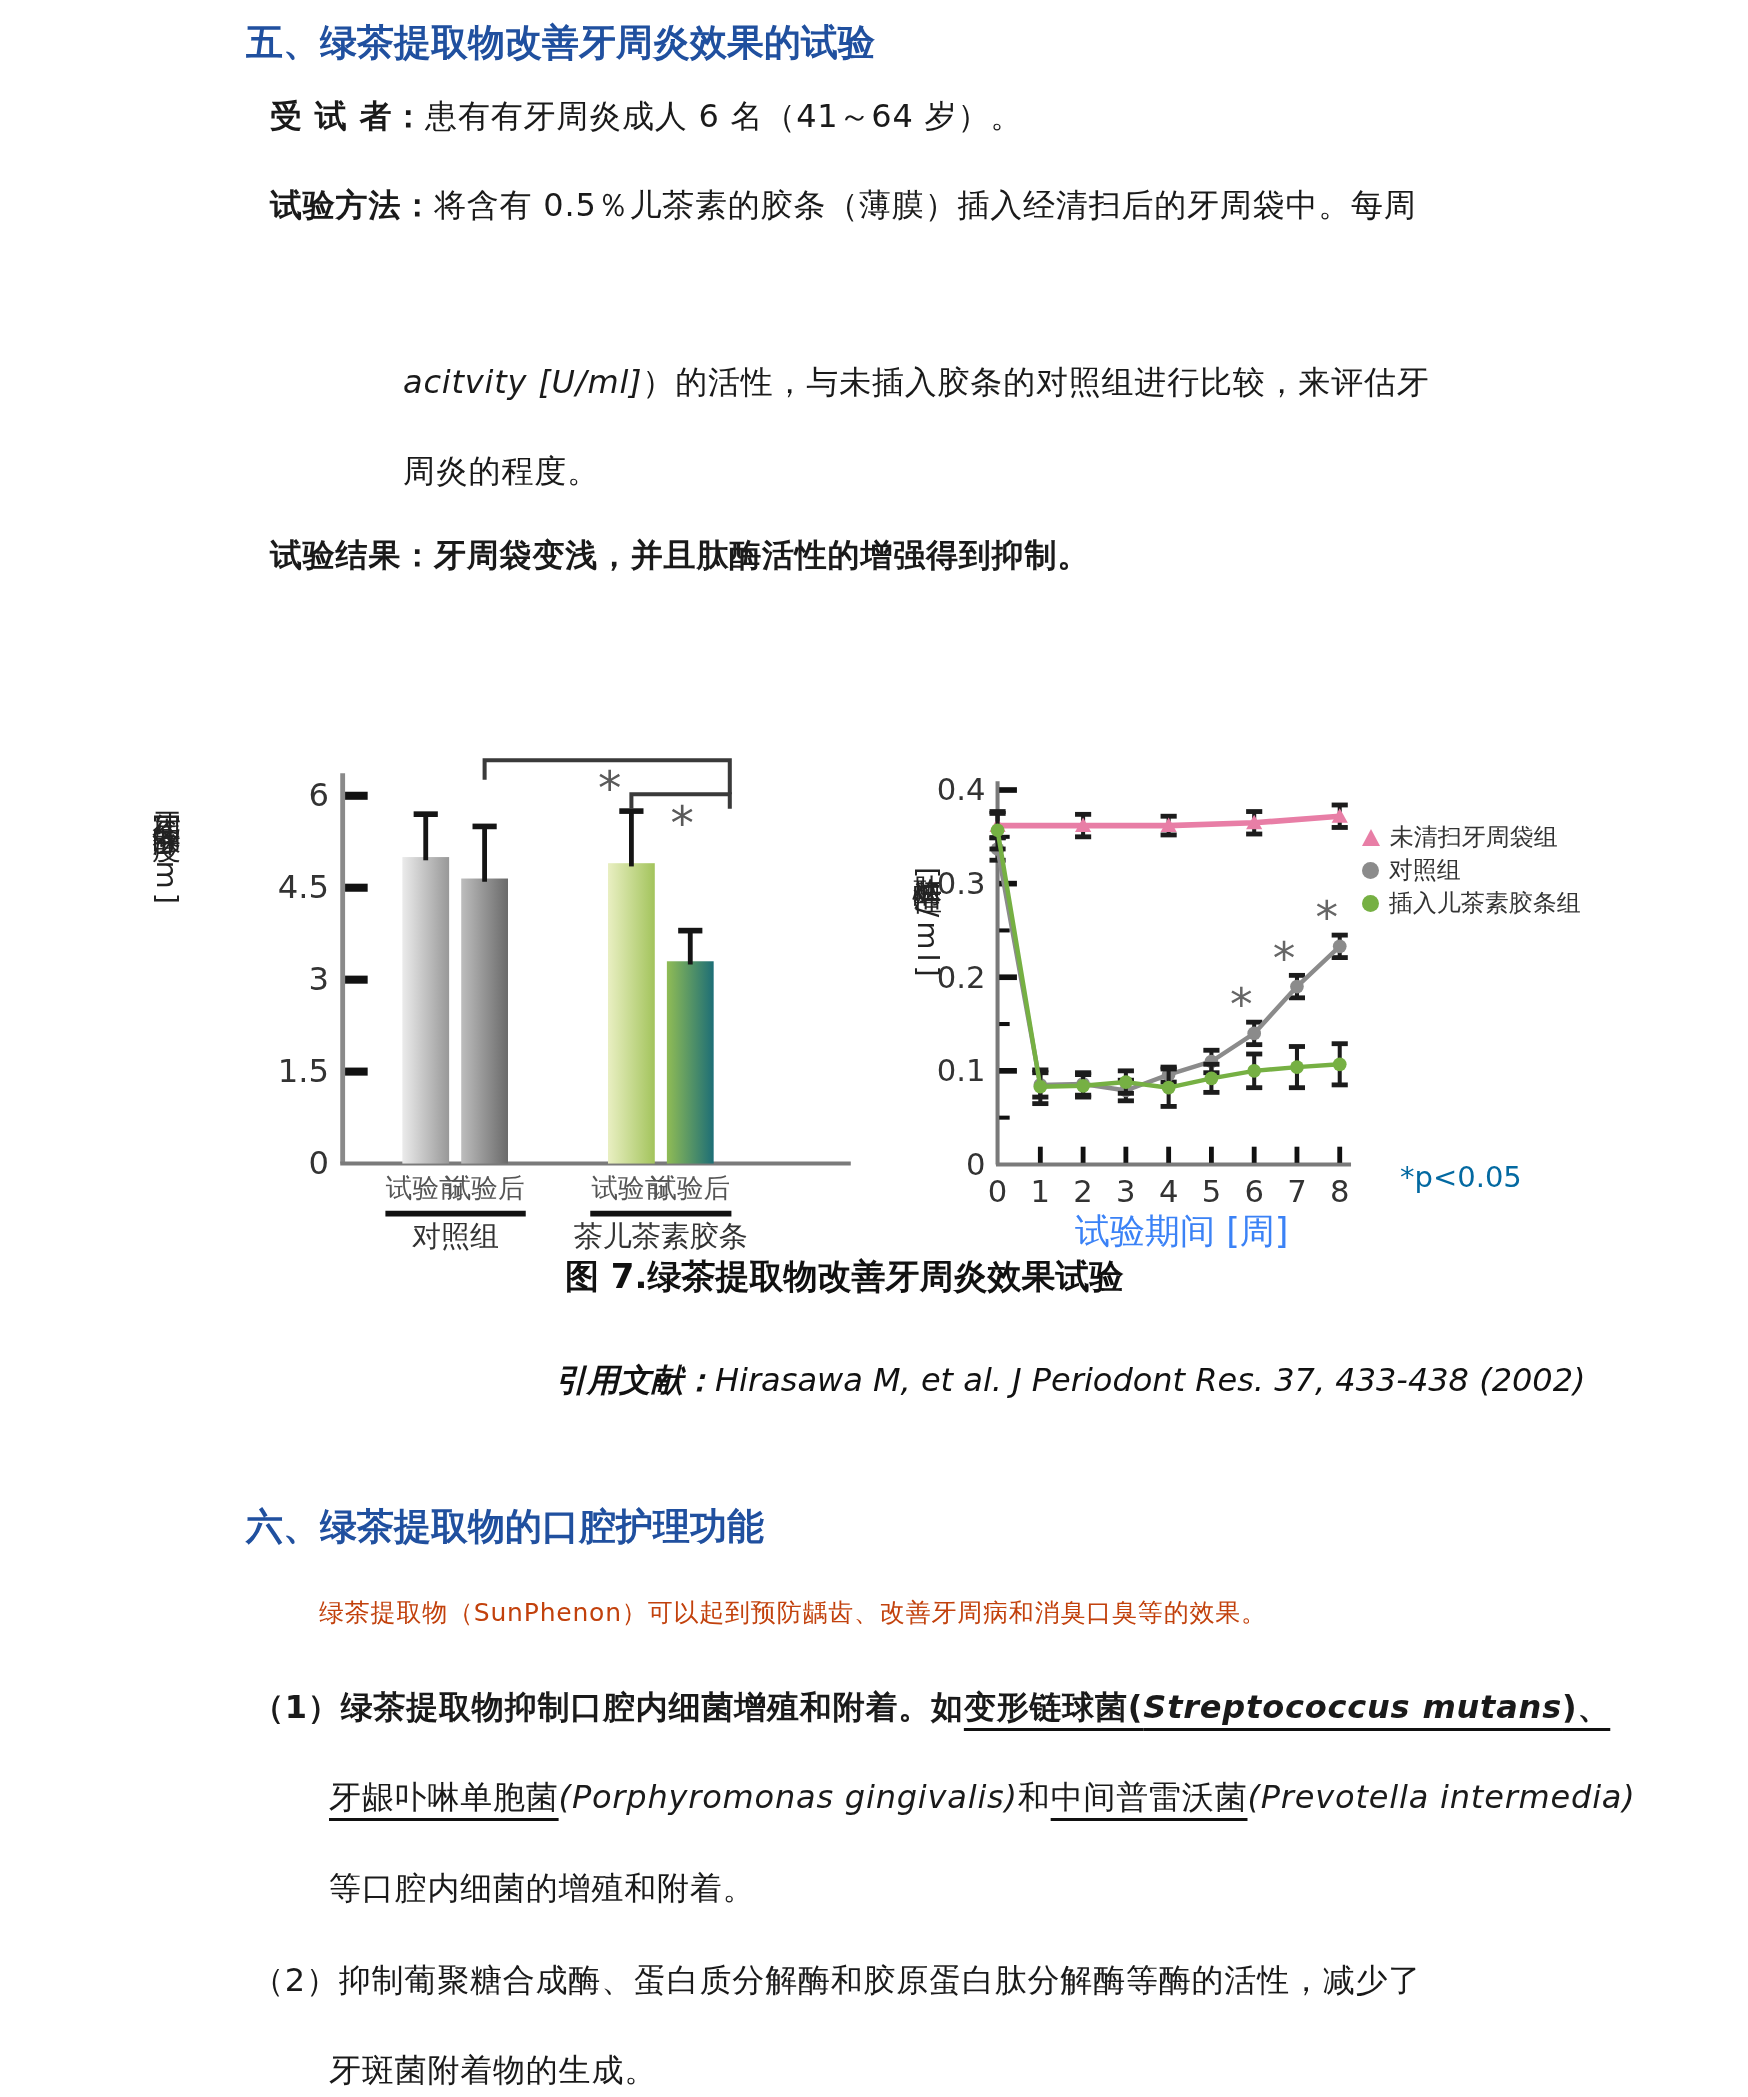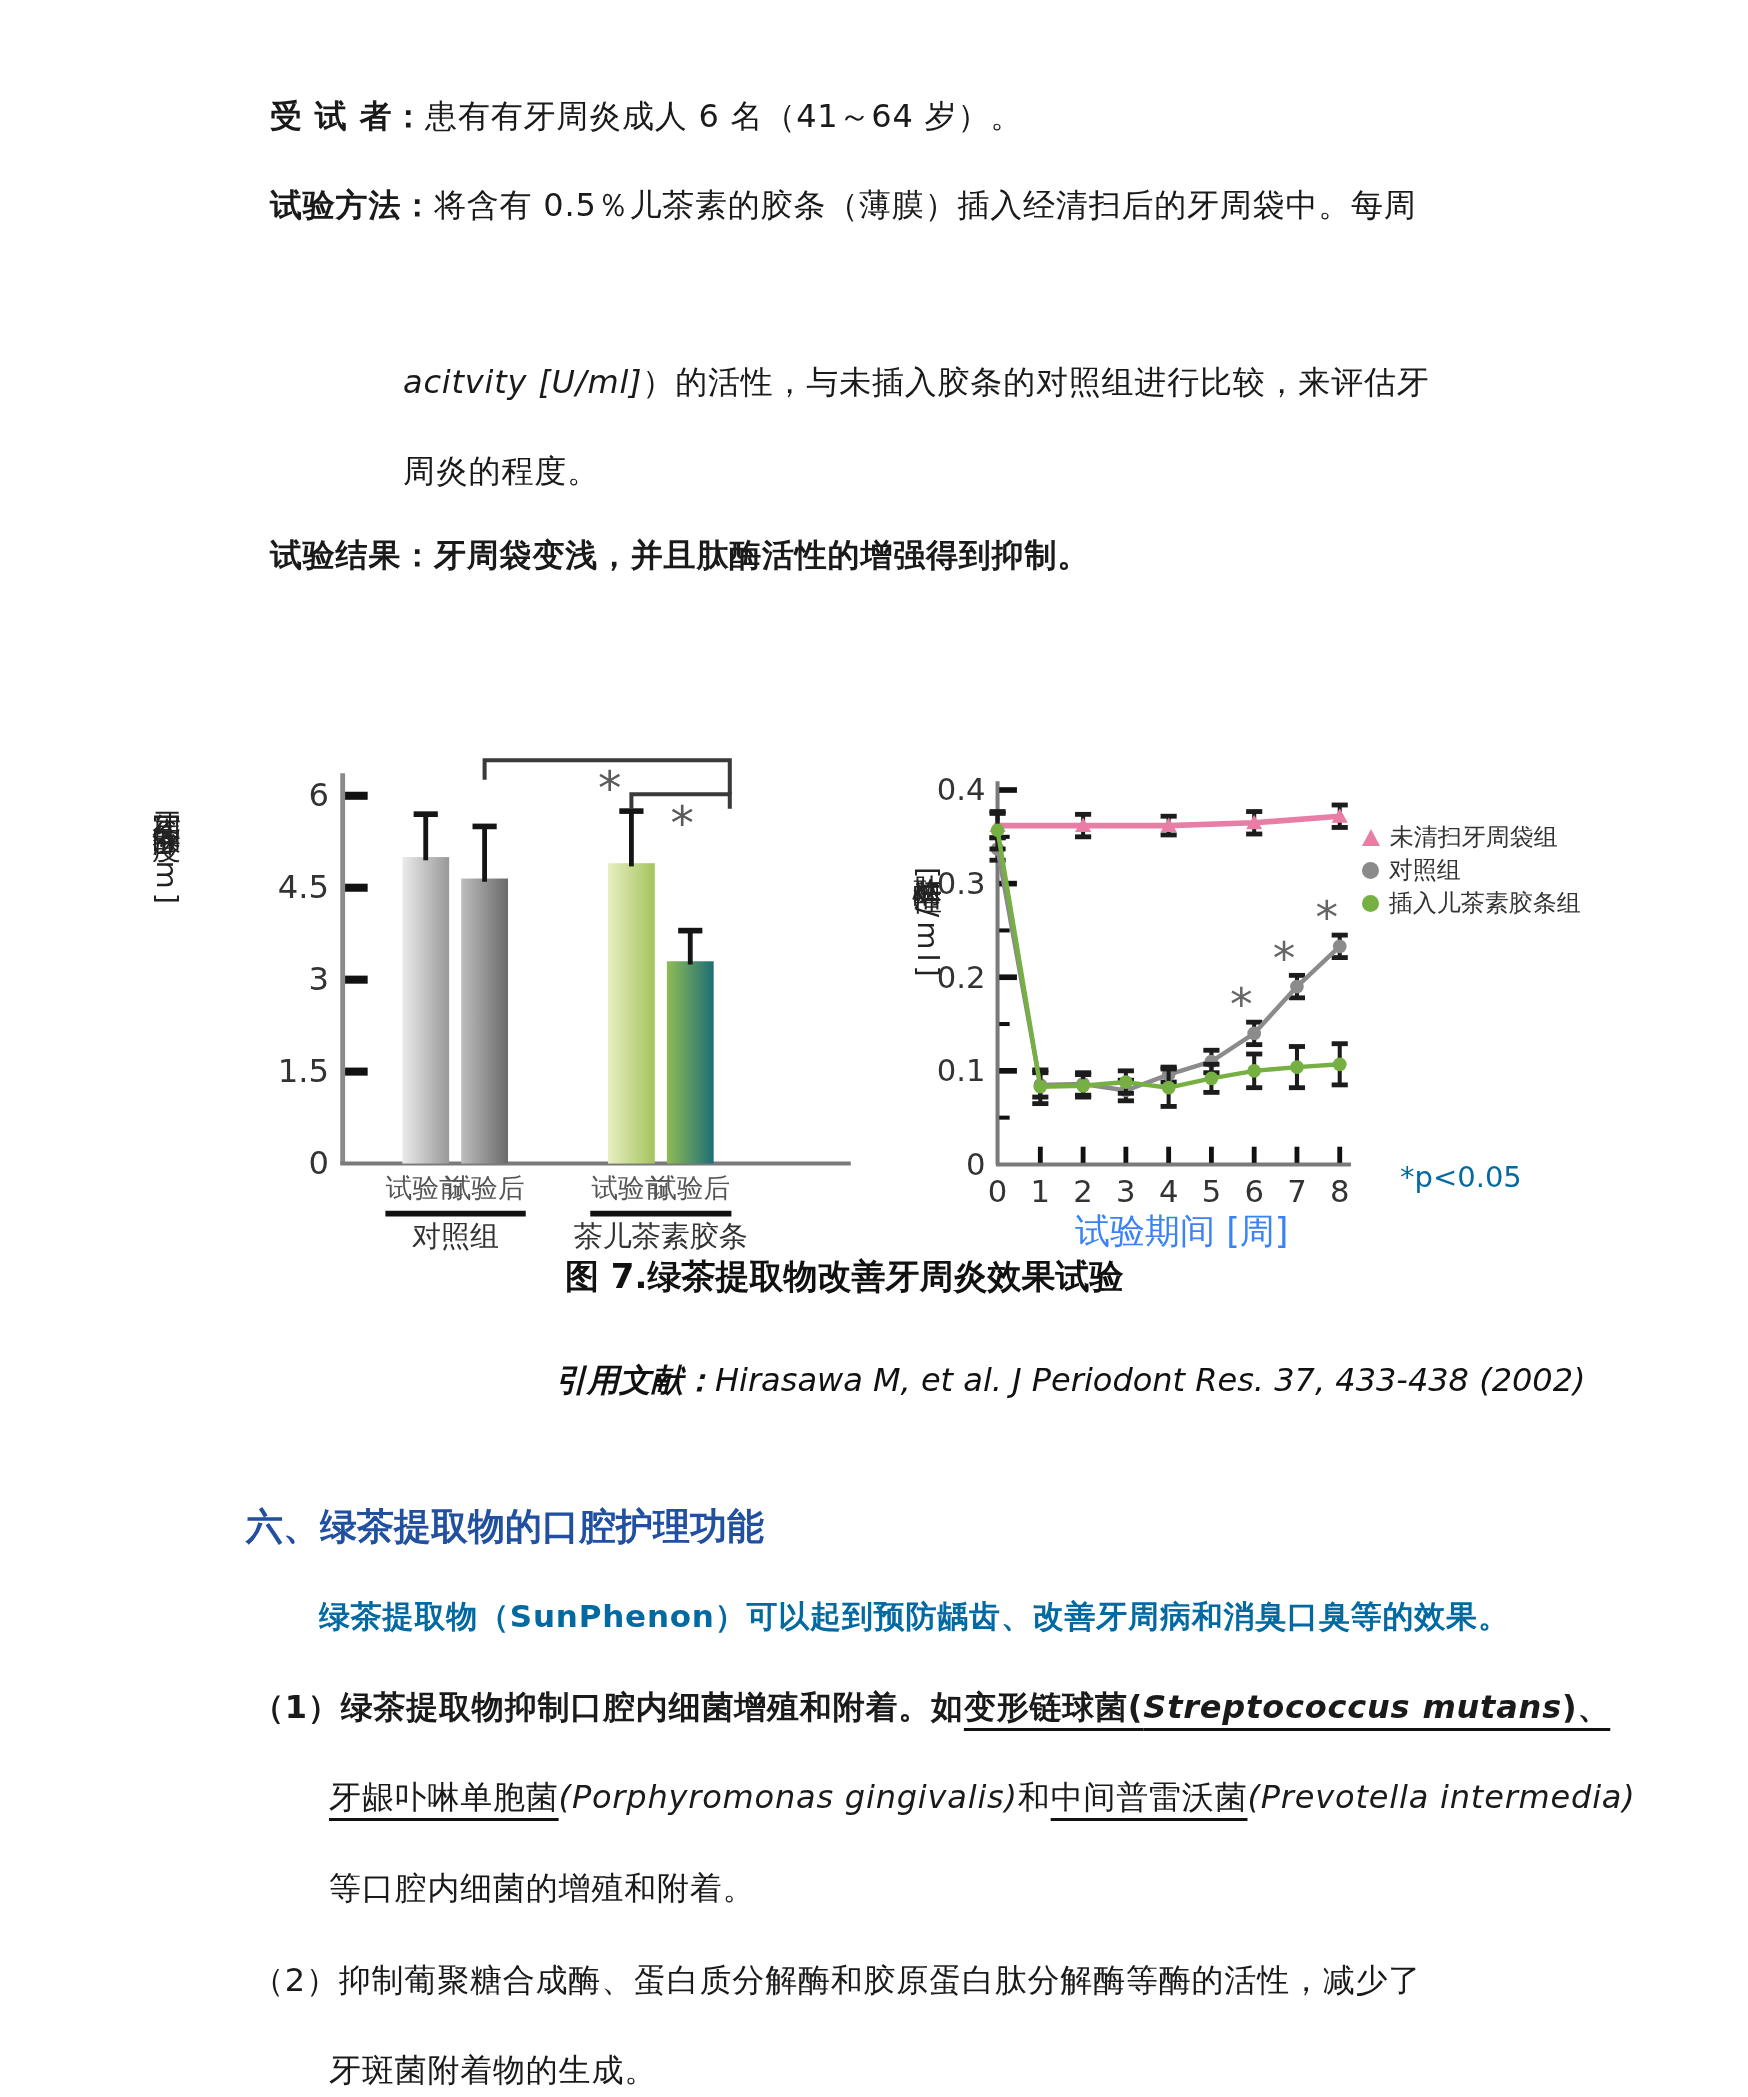--- a/index.html
+++ b/index.html
@@ -8,34 +8,35 @@
   .abs{position:absolute;white-space:nowrap;}
   .h-blue{color:#20509f;font-weight:bold;font-size:37px;}
   .body-line{font-size:32px;letter-spacing:0.8px;}
   .lbl{font-weight:bold;}
   .bold{font-weight:bold;}
   .it{font-style:italic;}
   .u{text-decoration:underline;text-decoration-thickness:3.2px;text-underline-offset:9.7px;text-decoration-color:#111;}
   .vert{writing-mode:vertical-rl;text-orientation:mixed;font-size:29px;color:#222;letter-spacing:4px;}
   .caption{font-size:34px;font-weight:bold;color:#111;}
   .citation{font-size:32px;font-style:italic;color:#111;}
-  .subtitle-blue{color:#0369a1;font-weight:bold;font-size:31px;letter-spacing:0.8px;}
+  .subtitle-blue{color:#c2410c;font-weight:normal;font-size:25px;letter-spacing:0.8px;}
   .legend{font-size:24px;color:#333;line-height:33px;}
   .legend-row{display:flex;align-items:center;gap:9.7px;height:33px;}
   .tri{display:inline-block;width:0;height:0;border-left:9.7px solid transparent;border-right:9.7px solid transparent;border-bottom:17px solid #e87ea6;}
   .dot{display:inline-block;width:17px;height:17px;border-radius:50%;}
   .note{font-size:29px;color:#0369a1;}
   .xlabel{font-size:35px;color:#3b82f6;}
   svg{position:absolute;}
 </style>
 </head>
 <body>
 
 <div class="page">
 
+  <div class="abs h-blue" style="left:246px;top:18px;">五、绿茶提取物改善牙周炎效果的试验</div>
 
   <div class="abs body-line" style="left:270px;top:95px;">
     <span class="lbl">受 试 者：</span><span>患有有牙周炎成人 6 名（41～64 岁）。</span>
   </div>
 
   <div class="abs body-line" style="left:270px;top:184px;">
     <span class="lbl">试验方法：</span><span>将含有 0.5％儿茶素的胶条（薄膜）插入经清扫后的牙周袋中。每周</span>
   </div>
 
 

